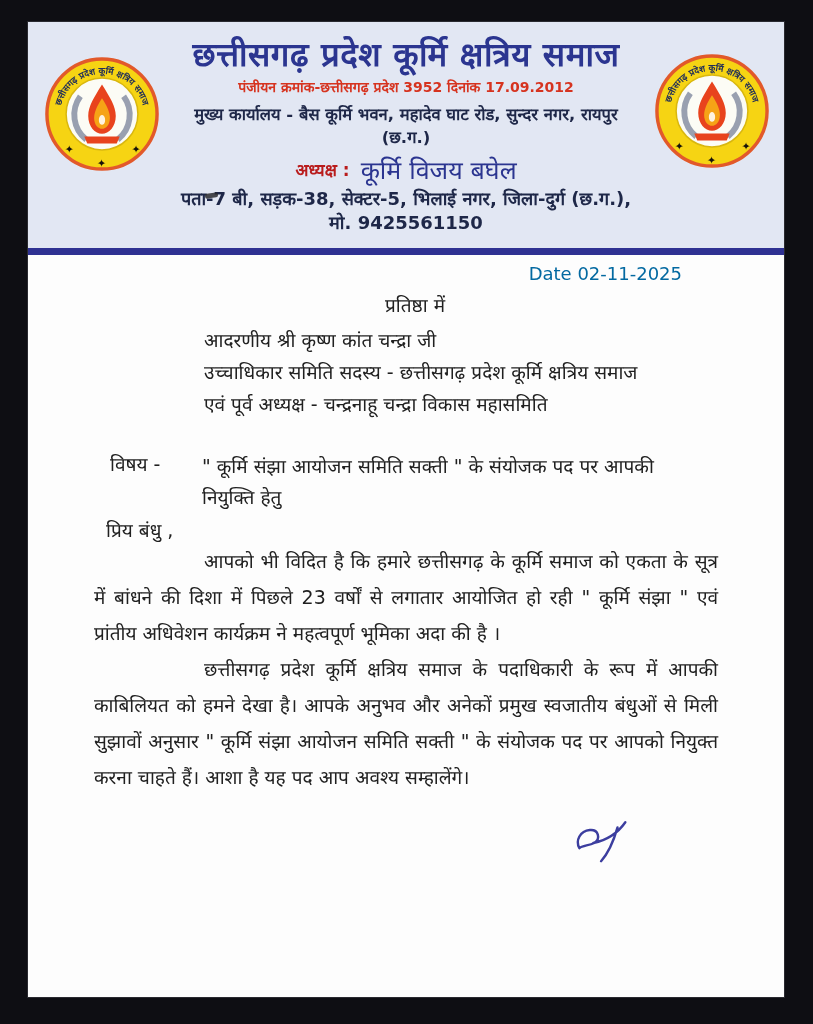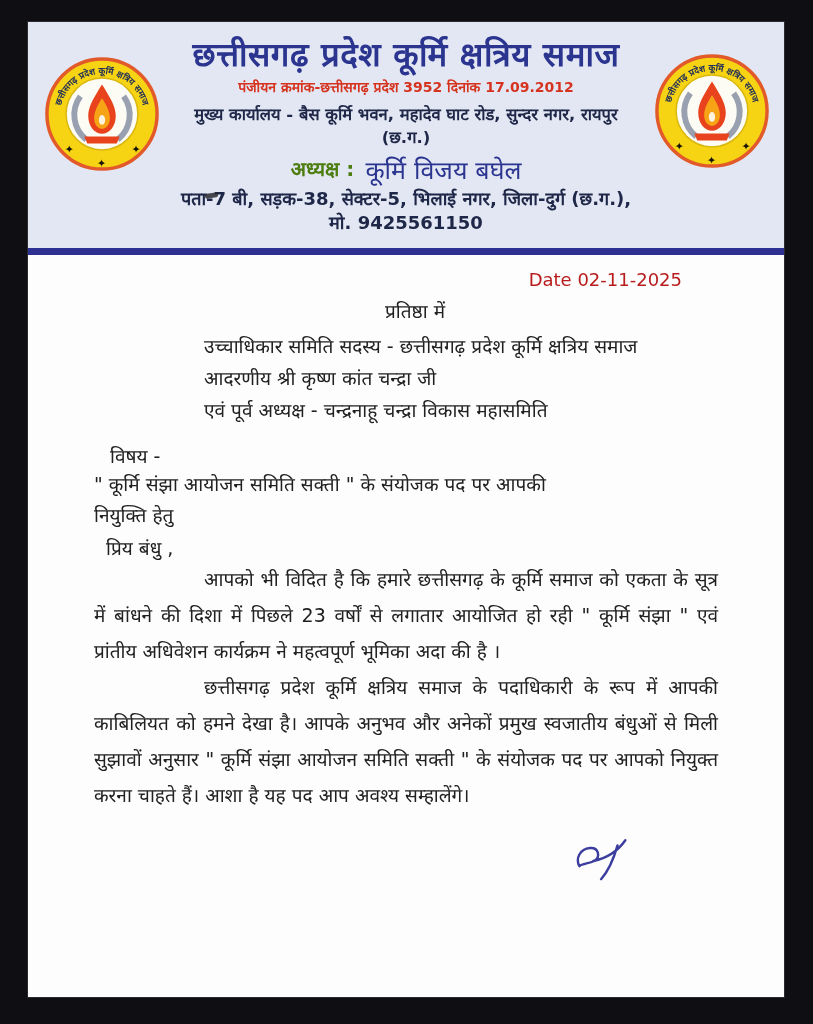--- a/index.html
+++ b/index.html
@@ -11,32 +11,32 @@
   
   .letterhead { position:relative; background:#e2e7f3; padding:14px 10px 8px; }
   .seal { position:absolute; width:118px; height:118px; }
   .seal-left { left:15px; top:33px; }
   .seal-right { right:13px; top:30px; }
   .lh-center { text-align:center; padding:0 135px; }
   .org-name { font-size:33px; font-weight:bold; color:#2b3590; line-height:1.15; letter-spacing:0.5px; }
   .registration { margin-top:3px; font-size:14px; font-weight:bold; color:#d6331f; }
   .head-office { margin-top:6px; font-size:16.5px; font-weight:bold; color:#1e2748; }
   .president { margin-top:4px; }
-  .president-label { font-size:20px; font-weight:bold; color:#4d7c0f; vertical-align:3px; }
+  .president-label { font-size:17px; font-weight:bold; color:#b91c1c; vertical-align:3px; }
   .president-name { font-size:25px; font-weight:normal; color:#2b3590; margin-left:6px; }
   .address { padding-bottom:6px; font-size:18px; font-weight:bold; color:#1e2748; }
   .header-divider { height:4px; background:#f2f4fa; border-top:4px solid #2f3192; border-bottom:3px solid #2f3192; }
   .smudge { position:absolute; left:177px; top:171px; width:13px; height:5px; background:#2a2a2e; border-radius:2px; transform:rotate(-8deg); opacity:.85; }
 
   
   .body { padding:0 66px; color:#202020; font-size:19px; }
-  .date-line { margin-top:14px; text-align:right; padding-right:36px; font-size:18px; color:#b91c1c; }
+  .date-line { margin-top:8px; text-align:right; padding-right:36px; font-size:18px; color:#0369a1; }
   .to-label { margin-top:8px; margin-left:18px;text-align:center; }
   .recipient { margin-top:6px; margin-left:110px; line-height:32px; }
-  .subject-row { display:flex; margin-top:17px;flex-direction:column; }
+  .subject-row { display:flex; margin-top:31px; }
   .subject-label { margin-left:16px; width:92px; flex:0 0 auto; }
   .subject-text { width:480px; line-height:31px; }
   .greeting { margin-left:12px; margin-top:4px; }
   .para { text-indent:110px; text-align:justify; line-height:36px; }
 
   
   .sig-block { width:256px; margin:22px 0 0 auto; text-align:center; }
   .sig-scribble { display:block; margin:0 auto -2px 104px; }
 
   .seal-ring-text { font-size:9px; font-weight:bold; fill:#233058; }
@@ -94,22 +94,22 @@
       </div>
     </div>
     <div class="header-divider"></div>
     <div class="smudge"></div>
 
     <div class="body">
       <div class="date-line">Date 02-11-2025</div>
       <div class="to-label">प्रतिष्ठा में</div>
 
       <div class="recipient">
+        <div>आदरणीय श्री कृष्ण कांत चन्द्रा जी</div>
         <div>उच्चाधिकार समिति सदस्य - छत्तीसगढ़ प्रदेश कूर्मि क्षत्रिय समाज</div>
-        <div>आदरणीय श्री कृष्ण कांत चन्द्रा जी</div>
         <div>एवं पूर्व अध्यक्ष - चन्द्रनाहू चन्द्रा विकास महासमिति</div>
       </div>
 
       <div class="subject-row">
         <div class="subject-label">विषय -</div>
         <div class="subject-text">" कूर्मि संझा आयोजन समिति सक्ती " के संयोजक पद पर आपकी नियुक्ति हेतु</div>
       </div>
 
       <div class="greeting">प्रिय बंधु ,</div>
 

